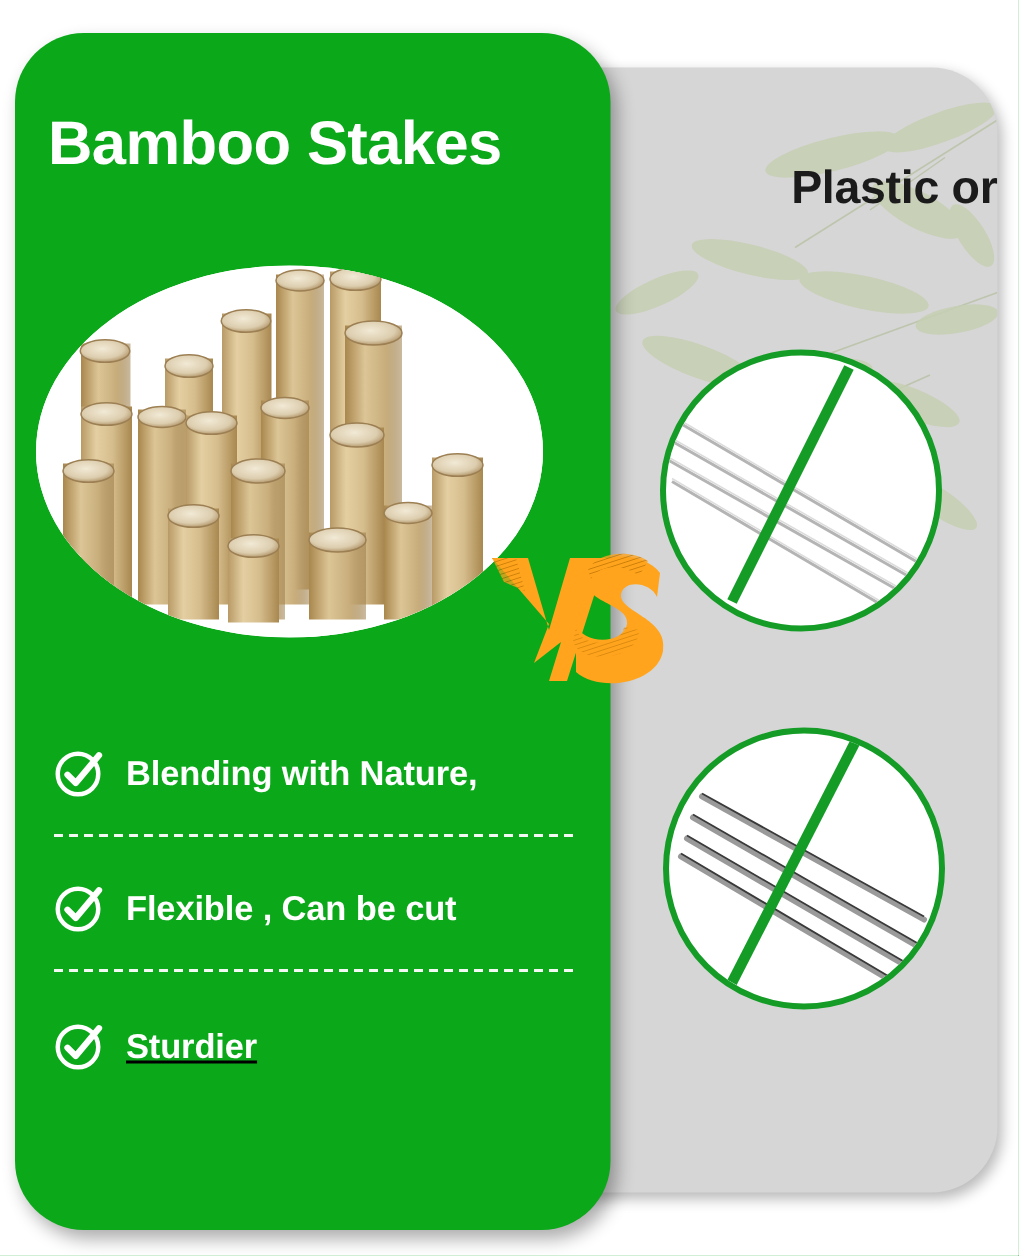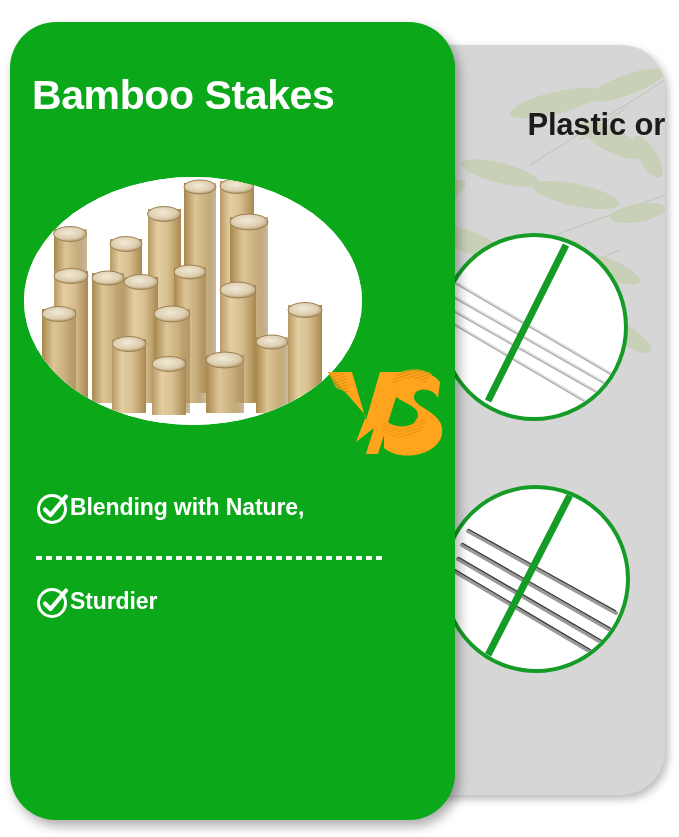--- a/index.html
+++ b/index.html
@@ -75,21 +75,20 @@
   .green-card {
     position: absolute;
     left: 10px;
     top: 22px;
     width: 397px;
     height: 798px;
     background: #0ba81a;
     border-radius: 46px;
     box-shadow: 4px 6px 12px rgba(0,0,0,0.33);
     overflow: hidden;
-    padding-left: 48px;
   }
   .green-title {
     position: absolute;
     left: 22px;
     top: 48px;
     width: 330px;
     color: #ffffff;
     font-size: 41px;
     font-weight: bold;
     letter-spacing: -0.4px;
@@ -112,26 +111,27 @@
   
   .features {
     position: absolute;
     left: 26px;
     top: 468px;
     width: 348px;
   }
   .feature-row {
     position: relative;
     display: flex;
-    align-items: flex-start;
+    align-items: flex-end;
+    gap: 14px;
     min-height: 42px;
   }
   .feature-row.f1 { padding-bottom: 24px; }
   .feature-row.f2 { padding-top: 22px; padding-bottom: 24px; }
-  .feature-row.f3 { padding-top: 24px; }
+  .feature-row.f3 { padding-top: 24px; text-decoration: underline; }
 
   .check-icon {
     flex: 0 0 auto;
     width: 34px;
     height: 34px;
     margin-top: 1px;
   }
   .check-icon svg { display: block; }
 
   .feature-text {
@@ -319,20 +319,29 @@
             <path d="M9 18.5 L14.5 24 L30 5.5" fill="none" stroke="#ffffff" stroke-width="4.2" stroke-linecap="round" stroke-linejoin="round"></path>
           </svg>
         </span>
         <span class="feature-text">
           <span>Blending with Nature,</span><br>
         </span>
       </div>
 
       <div class="divider"></div>
 
+      <div class="feature-row f2">
+        <span class="check-icon">
+          <svg width="34" height="34" viewBox="0 0 34 34" xmlns="http://www.w3.org/2000/svg">
+            <circle cx="16" cy="18" r="13.5" fill="none" stroke="#ffffff" stroke-width="3"></circle>
+            <path d="M9 18.5 L14.5 24 L30 5.5" fill="none" stroke="#ffffff" stroke-width="4.2" stroke-linecap="round" stroke-linejoin="round"></path>
+          </svg>
+        </span>
+        <span class="feature-text">Flexible , Can be cut</span>
+      </div>
 
       <div class="divider"></div>
 
       <div class="feature-row f3">
         <span class="check-icon">
           <svg width="34" height="34" viewBox="0 0 34 34" xmlns="http://www.w3.org/2000/svg">
             <circle cx="16" cy="18" r="13.5" fill="none" stroke="#ffffff" stroke-width="3"></circle>
             <path d="M9 18.5 L14.5 24 L30 5.5" fill="none" stroke="#ffffff" stroke-width="4.2" stroke-linecap="round" stroke-linejoin="round"></path>
           </svg>
         </span>

